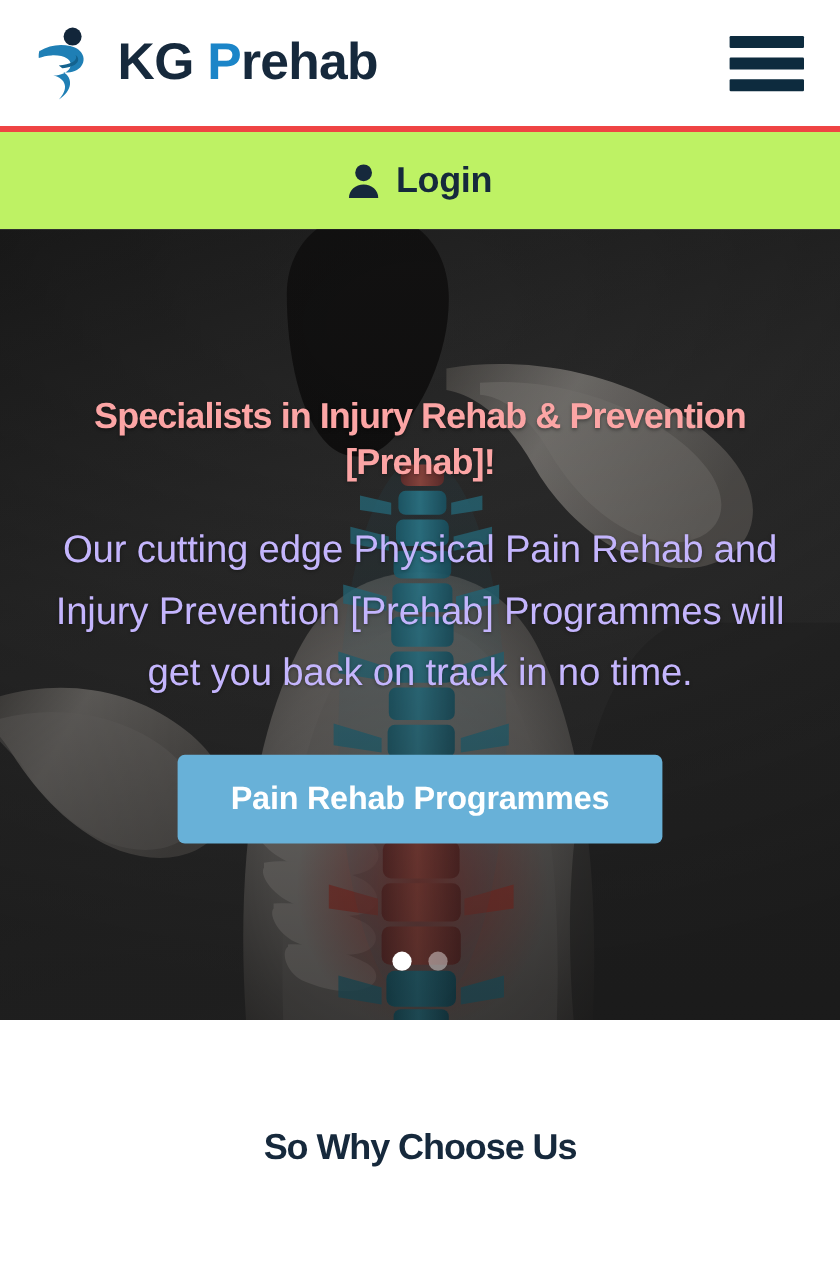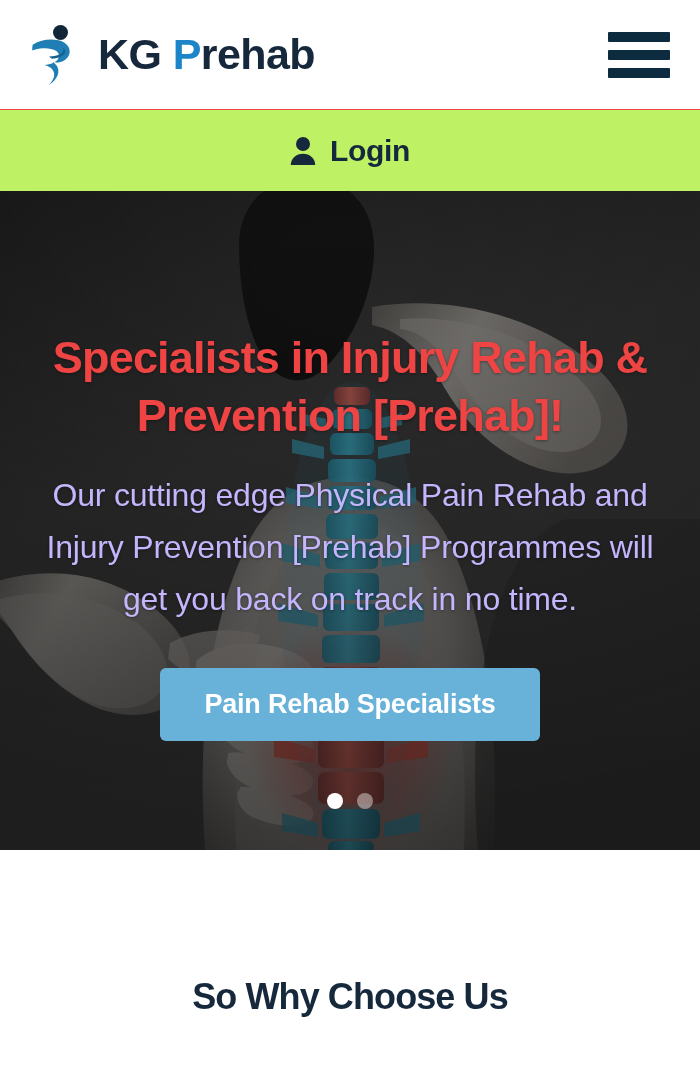--- a/index.html
+++ b/index.html
@@ -11,21 +11,21 @@
     width:700px;
     height:1071px;
     overflow:hidden;
     -webkit-font-smoothing:antialiased;
   }
 
   
   .topbar{
     height:110px;
     background:#ffffff;
-    border-bottom:1px solid #ef4444;
+    border-bottom:5px solid #ef4444;
     display:flex;
     align-items:center;
     justify-content:space-between;
     padding:0 30px 0 30px;
   }
   .brand{ display:flex; align-items:center; gap:12px; text-decoration:none; }
   .brand-mark{ width:56px; height:62px; display:block; flex:0 0 auto; }
   .brand-text{
     font-size:43px;
     font-weight:700;
@@ -83,25 +83,25 @@
     position:relative;
     z-index:3;
     height:100%;
     display:flex; flex-direction:column;
     align-items:center;
     text-align:center;
     padding:0 22px;
   }
   .hero-h1{
     margin-top:138px;
-    font-size:45px;
+    font-size:30px;
     font-weight:700;
     line-height:1.28;
     letter-spacing:-0.8px;
-    color:#ef4444;
+    color:#fca5a5;
     max-width:645px;
     text-shadow:0 1px 3px rgba(0,0,0,0.35);
   }
   .hero-sub{
     margin-top:26px;
     font-size:32px;
     font-weight:400;
     line-height:1.62;
     letter-spacing:-0.2px;
     color:#c4b5fd;
@@ -138,26 +138,25 @@
   }
   .dot.is-active{ background:#ffffff; }
 
   
   .why{
     background:#ffffff;
     padding-top:90px;
     text-align:center;
   }
   .why-title{
-    font-size:36px;
+    font-size:30px;
     font-weight:700;
     color:#16293c;
     letter-spacing:-0.9px;
     line-height:1.15;
-    margin-top:36px;
   }
 </style>
 </head>
 <body>
 
 <header class="topbar">
 
   <a class="brand" href="#">
     <svg class="brand-mark" viewBox="0 0 56 62" aria-hidden="true">
       <circle cx="30.5" cy="8.5" r="7.5" fill="#12263a"></circle>
@@ -296,21 +295,21 @@
     <ellipse cx="352" cy="420" rx="70" ry="230" fill="#2f93ac" opacity="0.10"></ellipse>
 
     <path d="M478 659 C470 560 478 470 500 410 C516 366 540 336 566 328 L700 328 L700 659 Z" fill="#2a2a2a" opacity="0.55"></path>
   </svg>
 
   <div class="hero-shade"></div>
 
   <div class="hero-inner">
     <h1 class="hero-h1">Specialists in Injury Rehab &amp; Prevention [Prehab]!</h1>
     <p class="hero-sub">Our cutting edge Physical Pain Rehab and Injury Prevention [Prehab] Programmes will get you back on track in no time.</p>
-    <a class="hero-cta" href="#">Pain Rehab Specialists</a>
+    <a class="hero-cta" href="#">Pain Rehab Programmes</a>
   </div>
 
   <div class="hero-dots">
     <button class="dot is-active" aria-label="Slide 1"></button>
     <button class="dot" aria-label="Slide 2"></button>
   </div>
 </section>
 
 <section class="why">
   <h2 class="why-title">So Why Choose Us</h2>

